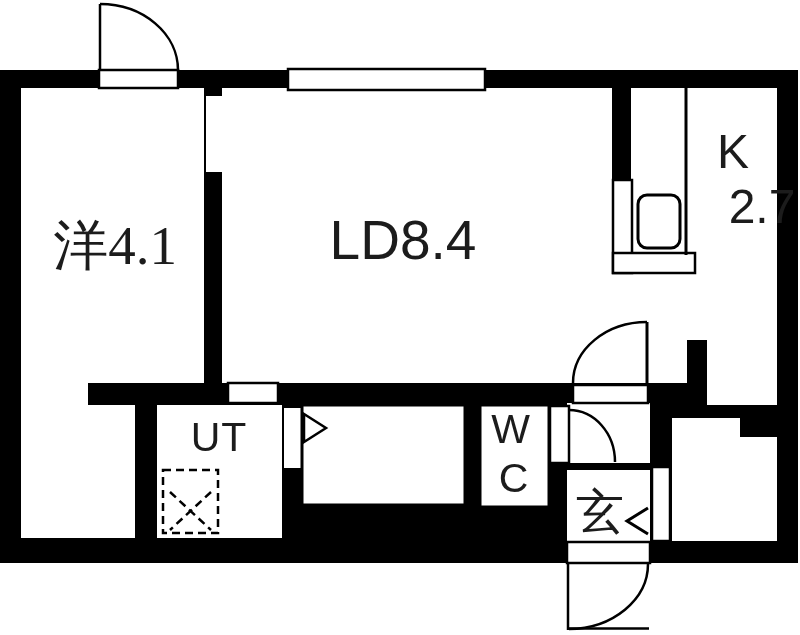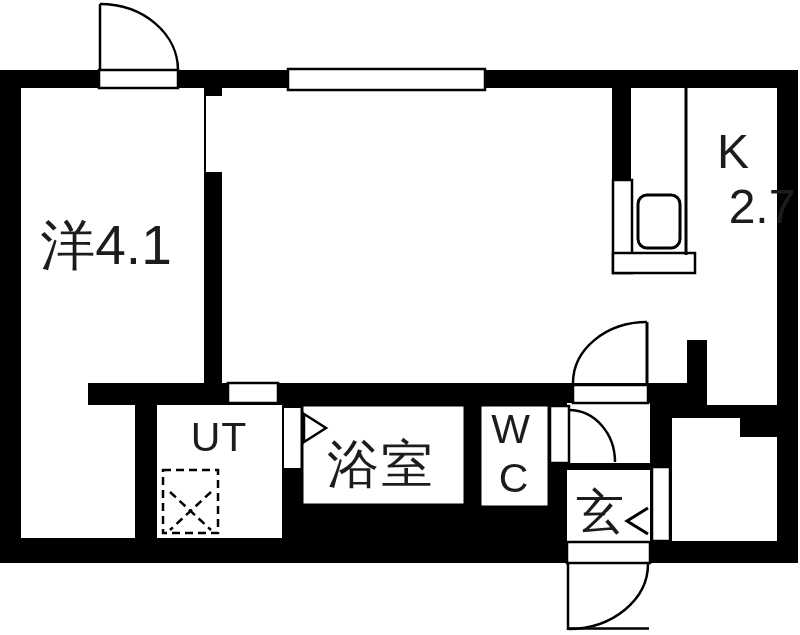--- a/index.html
+++ b/index.html
@@ -95,21 +95,21 @@
       <line x1="568" y1="563" x2="568" y2="630" stroke-width="2.5"></line>
       <line x1="568" y1="628.5" x2="649" y2="628.5" stroke-width="2.5"></line>
       <path d="M648,564 A80,65 0 0 1 569,629" stroke-width="2.5"></path>
 
       <path d="M304,414 L304,442 L326,428 Z" fill="#fff" stroke-width="2.5"></path>
 
       <path d="M648,508 L627,521 L648,534" stroke-width="3"></path>
     </g>
   </svg>
 
-  <div class="room-label fs-big" style="left:106px;top:245px;">洋4.1</div>
+  <div class="room-label fs-big" style="left:115px;top:245px;font-family:Liberation Serif, serif;">洋4.1</div>
+  <div class="room-label fs-big" style="left:403px;top:240px;">LD8.4</div>
   <div class="room-label fs-med" style="left:733px;top:152px;">K</div>
   <div class="room-label fs-med" style="left:762px;top:207px;">2.7</div>
   <div class="room-label fs-small" style="left:219px;top:437px;">UT</div>
-  <div class="room-label fs-kanji" style="left:381px;top:464px;">浴室</div>
   <div class="room-label fs-small" style="left:511px;top:429px;">W</div>
   <div class="room-label fs-small" style="left:514px;top:478px;">C</div>
   <div class="room-label fs-med" style="left:600px;top:512px;">玄</div>
 </div>
 
 </body></html>

